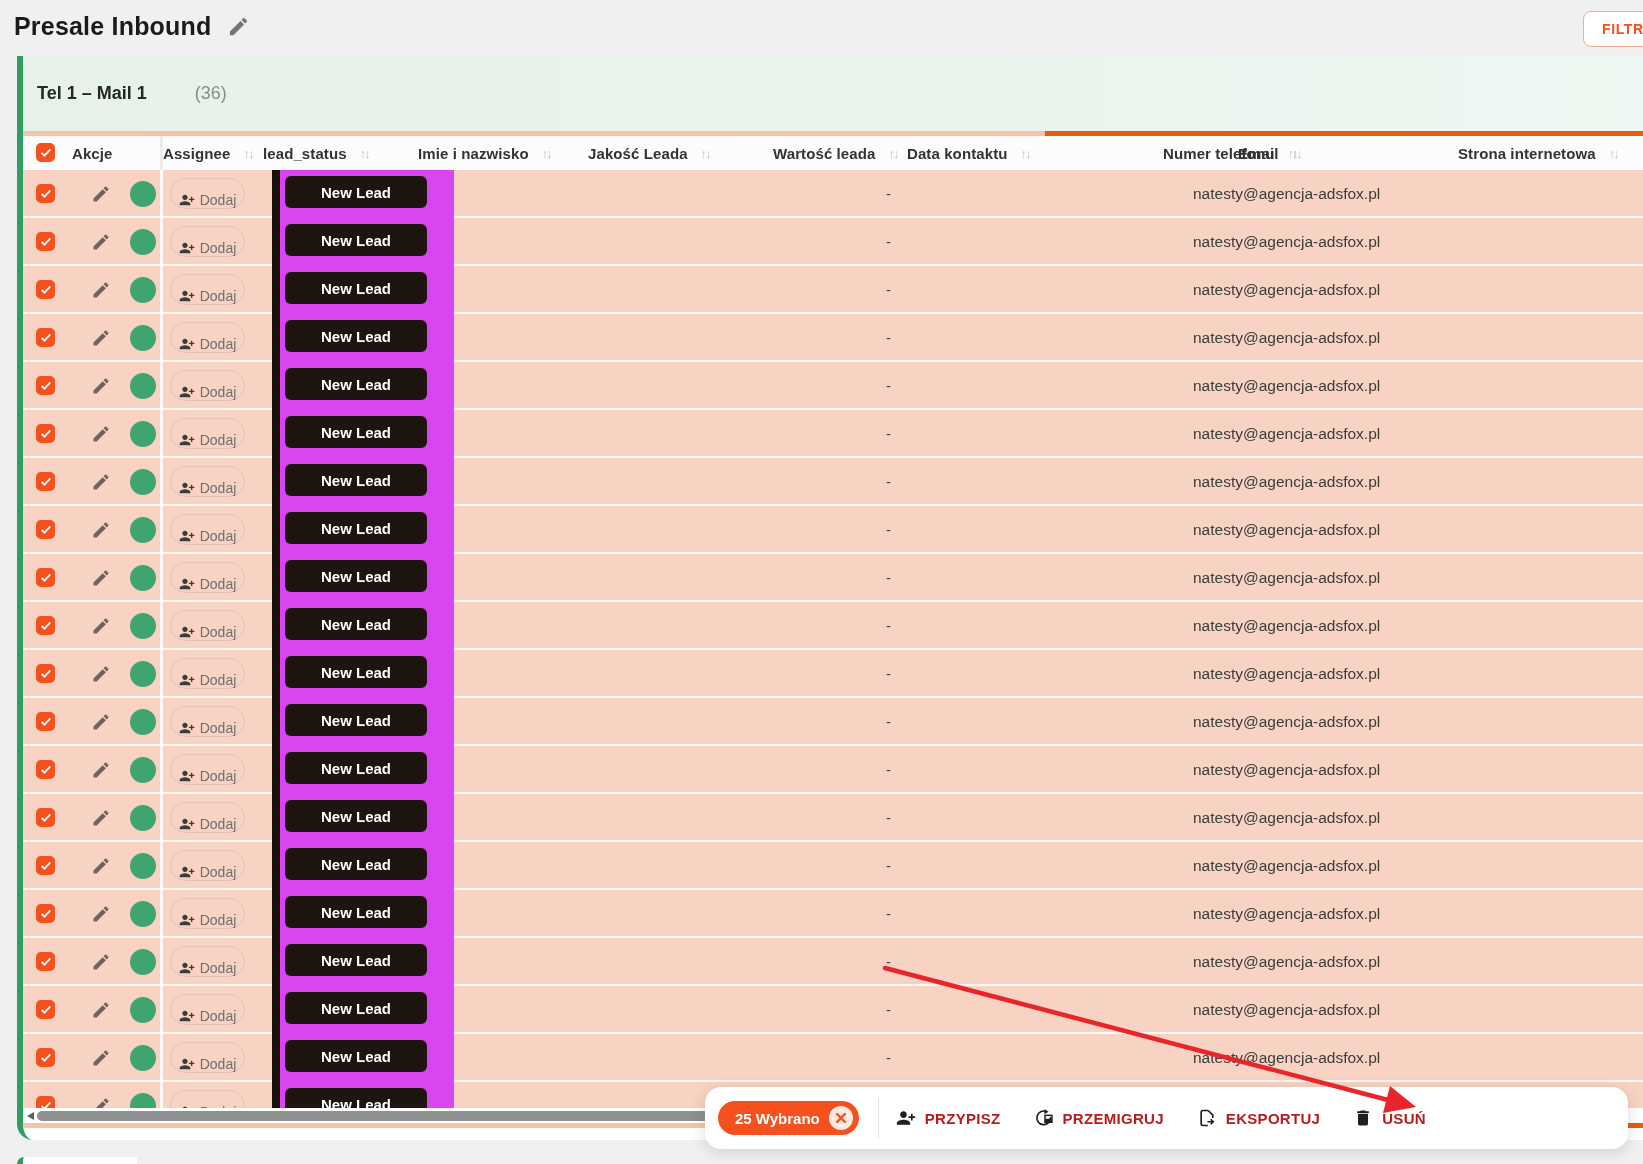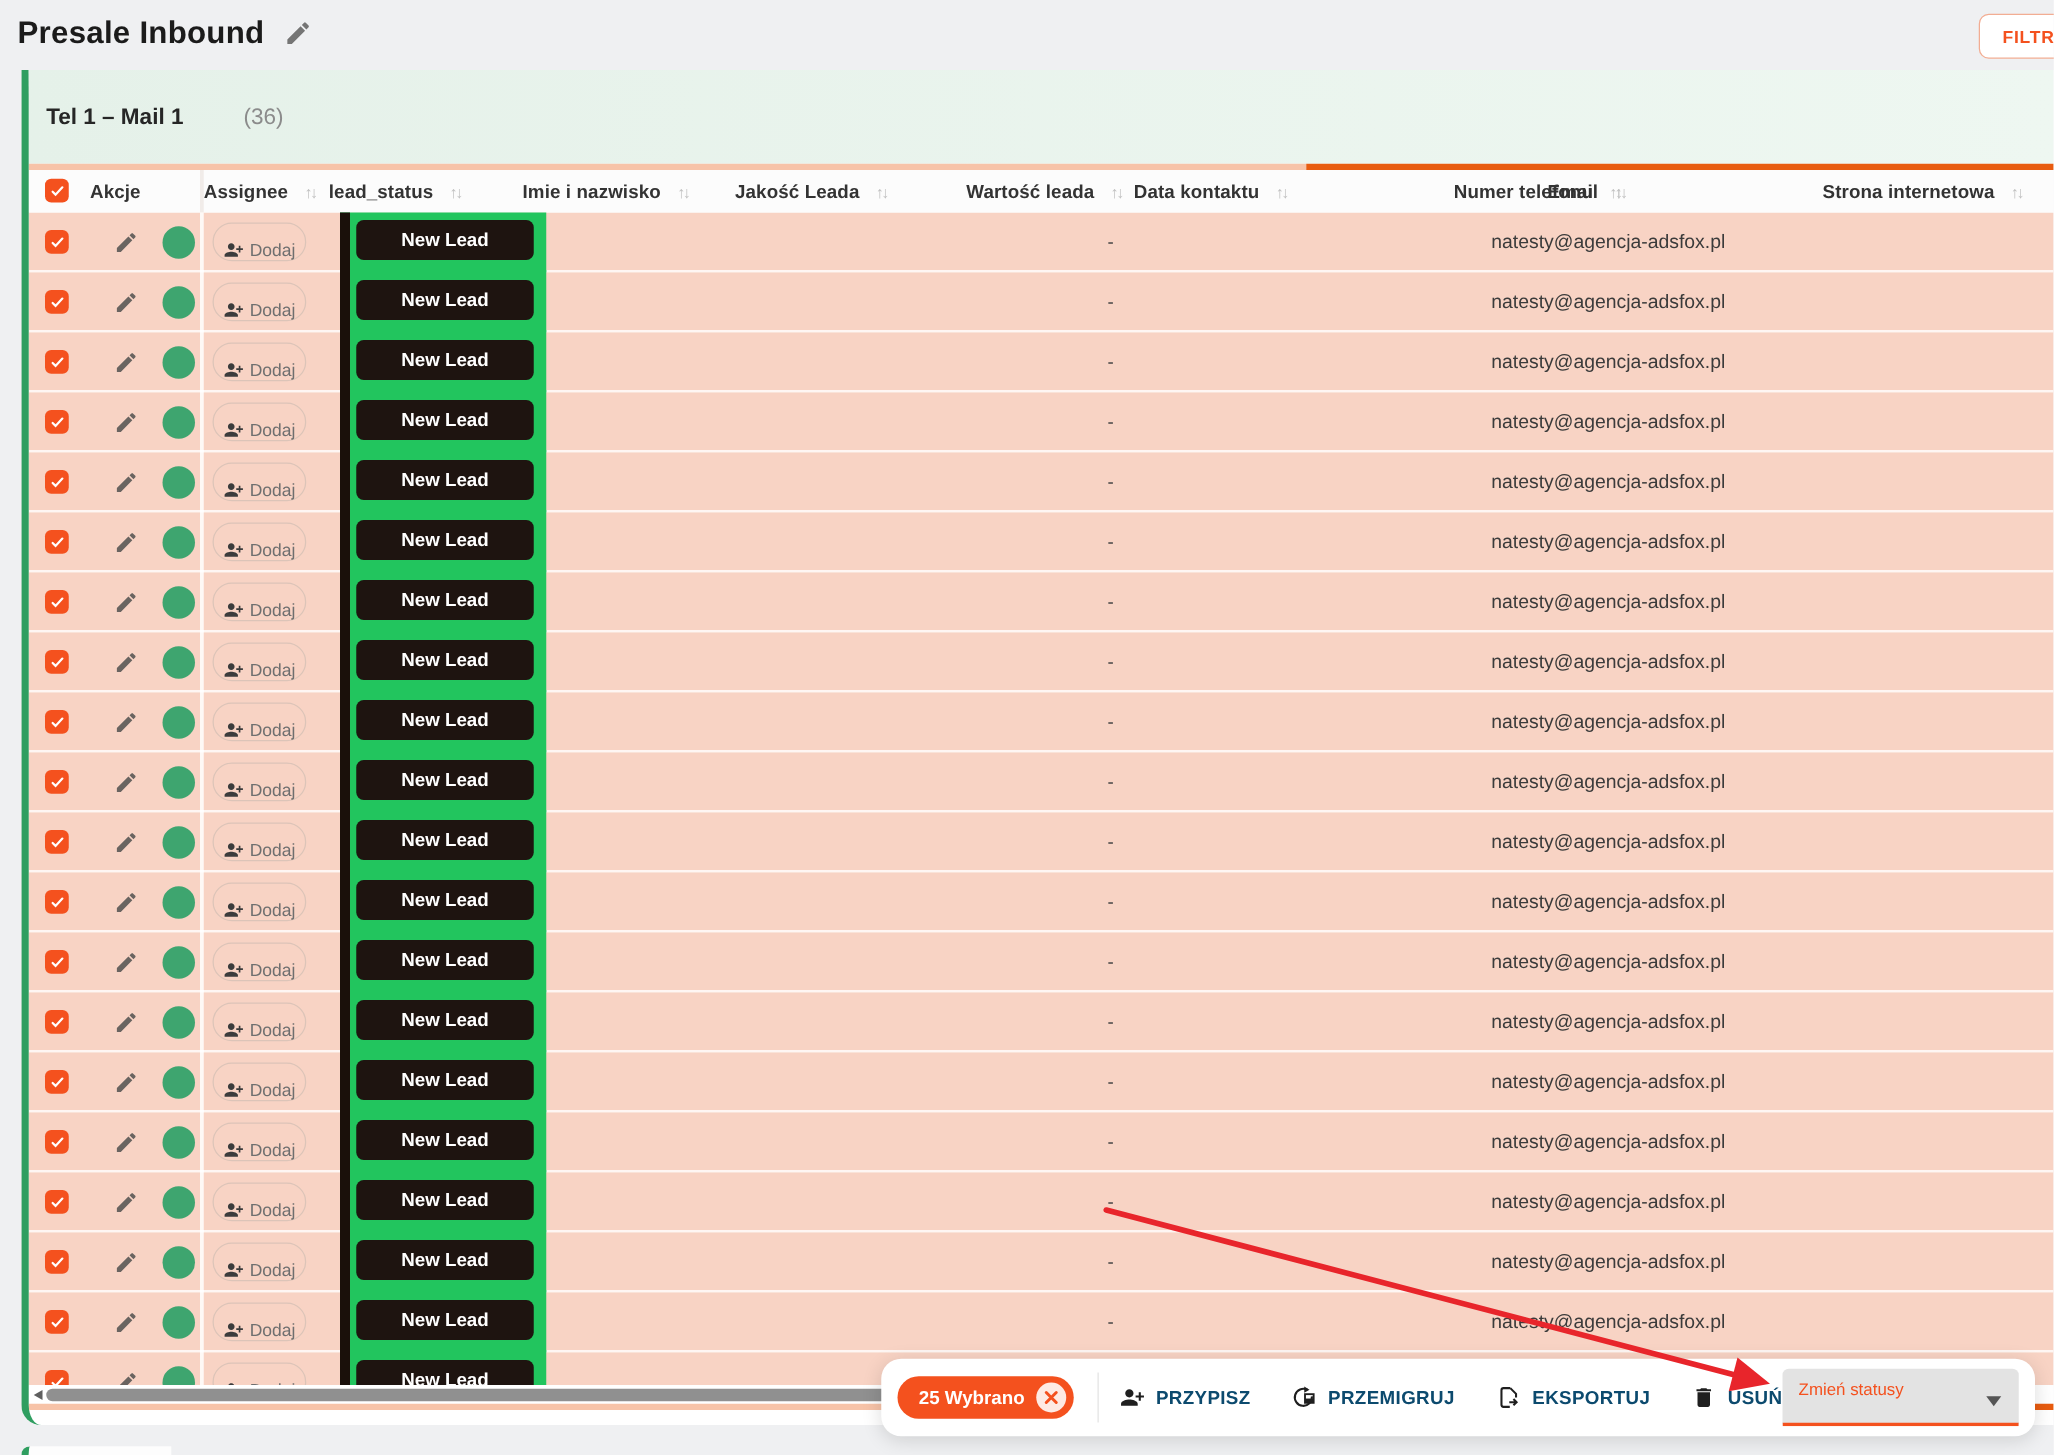--- a/index.html
+++ b/index.html
@@ -44,21 +44,21 @@
 
   .row-edit { position:absolute; left:68px; top:14px; width:20px; height:20px; color:#6a6460; cursor:pointer; }
   .row-dot { position:absolute; left:107px; top:11px; width:26px; height:26px; border-radius:50%; background:#3ea56f; }
   .row-divider { position:absolute; left:137px; top:-2px; bottom:-2px; width:3px; background:rgba(255,255,255,.85); }
 
   .dodaj-btn { position:absolute; left:147px; top:8px; width:75px; height:31px; border:1.5px solid #dcc4b8;
     border-radius:16px; background:transparent; display:flex; align-items:flex-end; justify-content:center; gap:5px;
     color:#6f6f6f; font-size:14px; cursor:pointer; }
   .dodaj-btn svg { width:16px; height:16px; color:#3c3c3c; }
 
-  .status-cell { position:absolute; left:249px; top:-2px; bottom:-2px; width:165px; background:#22c55e; }
+  .status-cell { position:absolute; left:249px; top:-2px; bottom:-2px; width:182px; background:#d946ef; }
   .status-cell::before { content:""; position:absolute; left:0; top:0; bottom:0; width:8px; background:#1a100a; }
   .status-badge { position:absolute; left:13px; top:8px; width:142px; height:32px; background:#1e1410;
     border-radius:6px; display:flex; align-items:center; justify-content:center;
     color:#fff; font-size:15px; font-weight:700; cursor:pointer; }
 
   .cell-dash { position:absolute; left:863px; top:0; line-height:48px; font-size:15px; color:#444; }
   .cell-email { position:absolute; left:1170px; top:0; line-height:48px; font-size:15.5px; color:#3b3b3b; white-space:nowrap; }
 
   
   .hscroll { position:absolute; left:0; right:0; top:1052px; height:15px; background:#fff; }
@@ -72,21 +72,21 @@
   .sel-pill { height:34px; background:#f4511e; border-radius:20px; display:flex; align-items:center;
     padding:0 6px 0 17px; gap:9px; }
   .sel-pill-label { color:#fff; font-size:15px; font-weight:600; white-space:nowrap; }
   .pill-x { width:24px; height:24px; border-radius:50%; background:rgba(255,255,255,.88);
     display:flex; align-items:center; justify-content:center; cursor:pointer; }
   .pill-x svg { width:12px; height:12px; }
   .bar-divider { width:1px; height:40px; background:#e3e3e3; margin:0 17px 0 19px; }
   .bar-btn { display:flex; align-items:center; gap:9px; background:none; border:none; cursor:pointer;
     margin-right:33px; color:#262626; }
   .bar-btn svg { width:20px; height:20px; color:#1f1f1f; }
-  .bar-btn span { font-size:15px; font-weight:700; letter-spacing:.3px; color:#0c4a6e; white-space:nowrap; }
+  .bar-btn span { font-size:15px; font-weight:700; letter-spacing:.3px; color:#b91c1c; white-space:nowrap; }
   .status-select { margin-left:auto; width:198px; height:46px; background:#e3e3e3; border-radius:5px 5px 0 0;
     border-bottom:3px solid #f4511e; position:relative; cursor:pointer; }
   .status-select-label { position:absolute; left:13px; top:9px; font-size:13.5px; color:#f4511e; }
   .select-caret { position:absolute; right:14px; top:22px; width:0; height:0;
     border-left:6.5px solid transparent; border-right:6.5px solid transparent; border-top:8px solid #555; }
 
   
   .arrow-overlay { position:absolute; left:0; top:0; width:1643px; height:1164px; pointer-events:none; z-index:60; }
 
   
@@ -698,22 +698,18 @@
     <span>EKSPORTUJ</span>
   </button>
 
   <button class="bar-btn" style="margin-right:0;">
     <svg viewBox="0 0 24 24" fill="currentColor">
         <path d="M6 19c0 1.1.9 2 2 2h8c1.1 0 2-.9 2-2V7H6v12zM19 4h-3.5l-1-1h-5l-1 1H5v2h14V4z"></path>
       </svg>
     <span>USUŃ</span>
   </button>
 
-  <div class="status-select">
-    <span class="status-select-label">Zmień statusy</span>
-    <span class="select-caret"></span>
-  </div>
 </div>
 
 <svg class="arrow-overlay" viewBox="0 0 1643 1164">
   <line x1="885" y1="968" x2="1388" y2="1100" stroke="#e8252b" stroke-width="4.5" stroke-linecap="round"></line>
   <polygon points="1416,1107 1383,1113 1390,1086" fill="#e8252b"></polygon>
 </svg>
 
 </body></html>

